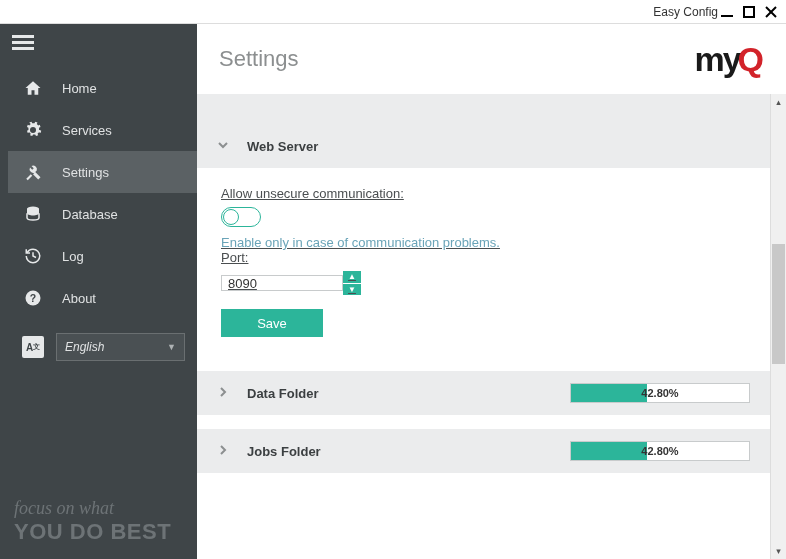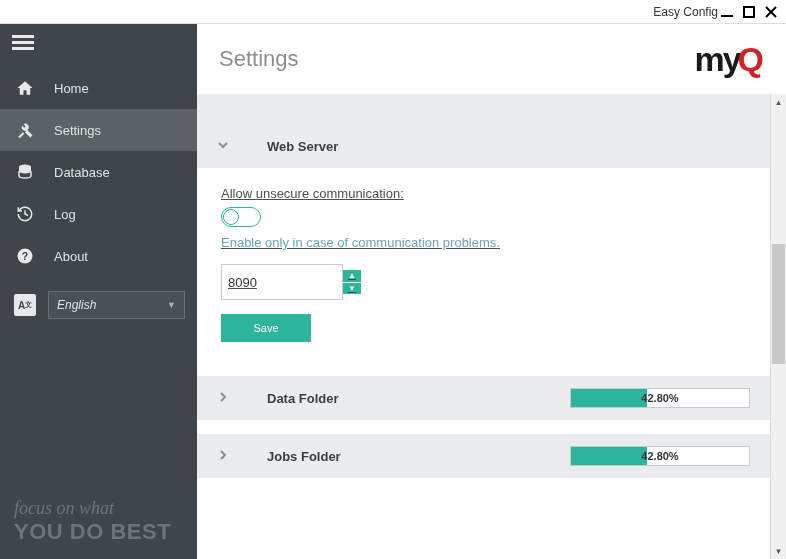--- a/index.html
+++ b/index.html
@@ -10,21 +10,21 @@
   .titlebar-title { flex: 1; text-align: right; font-size: 12px; color: #333; }
   .win-controls { display: flex; gap: 4px; padding-right: 6px; }
   .win-btn { width: 18px; height: 18px; display: flex; align-items: center; justify-content: center; cursor: pointer; font-weight: bold; font-size: 16px; }
 
   .app { display: flex; height: 535px; }
 
   
   .sidebar { width: 197px; background: #3f4548; color: #cfd3d5; display: flex; flex-direction: column; position: relative; }
   .hamburger { padding: 8px 12px; cursor: pointer; }
   .hamburger div { width: 22px; height: 3px; background: #e6e8e9; margin: 3px 0; }
-  .nav { margin-top: 6px; }
+  .nav { margin-top: 6px; padding-left: 8px; }
   .nav-item { display: flex; align-items: center; height: 42px; padding: 0 14px; cursor: pointer; font-size: 13px; color: #e0e2e3; }
   .nav-item.selected { background: #5b6164; }
   .nav-icon { width: 22px; height: 22px; margin-right: 18px; display: flex; align-items: center; justify-content: center; color: #e6e8e9; }
   .lang-select { margin: 10px 12px; height: 28px; background: #4a5053; border: 1px solid #6a6f71; display: flex; align-items: center; padding: 0 8px; font-size: 12px; color: #e0e2e3; cursor: pointer; position: relative; }
   .lang-select .caret { position: absolute; right: 8px; font-size: 9px; color: #aeb2b4; }
   .lang-icon { width: 22px; height: 22px; margin-right: 12px; margin-left: 2px; background: #e6e8e9; color: #3f4548; font-size: 10px; font-weight: bold; border-radius: 2px; display:flex; align-items:center; justify-content:center; }
   .tagline { position: absolute; bottom: 14px; left: 14px; right: 10px; }
   .tagline-script { font-family: "Segoe Script", cursive; font-style: italic; font-size: 18px; color: #6d7376; }
   .tagline-bold { font-family: "Segoe UI", sans-serif; font-weight: 800; font-size: 22px; color: #6d7376; letter-spacing: 0.5px; }
 
@@ -36,37 +36,37 @@
   .logo-m { font-weight: 900; font-size: 34px; color: #1a1a1a; letter-spacing: -2px; font-family: Arial, sans-serif; }
   .logo-q { font-weight: 900; font-size: 34px; color: #d2232a; font-family: Arial, sans-serif; margin-left: -2px; }
 
   .content-wrap { flex: 1; display: flex; }
   .content { flex: 1; overflow-y: auto; background: #fff; }
   .vscroll { width: 16px; background: #f0f0f0; border-left: 1px solid #ddd; position: relative; }
   .vscroll .arrow { height: 16px; text-align: center; font-size: 9px; color: #555; line-height: 16px; cursor: pointer; }
   .vscroll .thumb { position: absolute; left: 1px; right: 1px; top: 150px; height: 120px; background: #c8c8c8; cursor: pointer; }
 
   .section { background: #ebeced; margin-bottom: 14px; }
-  .section-header { height: 44px; display: flex; align-items: center; padding: 0 20px; font-size: 13px; color: #3b3f41; font-weight: 600; cursor: pointer; gap: 20px; }
+  .section-header { height: 44px; display: flex; align-items: center; padding: 0 20px; font-size: 13px; color: #3b3f41; font-weight: 600; cursor: pointer; }
   .chev { width: 18px; margin-right: 12px; color: #8c8f90; }
   .section-header .progress { margin-left: auto; width: 180px; height: 20px; background: #fff; border: 1px solid #c8cbcc; position: relative; display: flex; align-items: center; justify-content: center; }
   .progress-fill { position: absolute; left: 0; top: 0; bottom: 0; background: #2cb59a; }
   .progress-text { position: relative; font-size: 11px; color: #333; z-index: 1; }
 
   .section-body { background: #fff; padding: 18px 24px 20px; font-size: 13px; color: #4a4e50; text-decoration: underline; }
   .field-label { color: #4a4e50; margin-bottom: 6px; }
   .toggle { width: 40px; height: 20px; border: 1px solid #2cb59a; border-radius: 10px; position: relative; cursor: pointer; margin-bottom: 8px; }
   .toggle-knob { width: 16px; height: 16px; border: 1px solid #2cb59a; border-radius: 50%; background: #fff; position: absolute; left: 1px; top: 1px; }
-  .hint { color: #6aa4b8; font-size: 13px; margin-bottom: 14px; }
+  .hint { color: #6aa4b8; font-size: 13px; }
   .port-row { display: flex; align-items: center; }
-  .port-input { width: 122px; height: 36px; border: 1px solid #c8cbcc; padding: 0 6px; font-size: 13px; color: #333; }
+  .port-input { width: 122px; height: 16px; border: 1px solid #c8cbcc; padding: 0 6px; font-size: 13px; color: #333; }
   .spinner { width: 18px; height: 24px; background: #2cb59a; display: flex; flex-direction: column; cursor: pointer; }
   .spinner div { flex: 1; text-align: center; font-size: 8px; color: #fff; line-height: 11px; }
   .spinner div:first-child { border-bottom: 1px solid #fff; }
-  .save-btn { margin-top: 14px; width: 90px; height: 28px; background: #2cb59a; color: #fff; border: none; font-size: 11px; cursor: pointer; }
+  .save-btn { margin-top: 14px; width: 102px; height: 28px; background: #2cb59a; color: #fff; border: none; font-size: 13px; cursor: pointer; }
 
   .top-gap { height: 30px; background: #ebeced; }
 </style>
 </head>
 <body>
 
 <div class="titlebar">
   <div class="titlebar-title">Easy Config</div>
   <div class="win-controls">
     <div class="win-btn">
@@ -100,20 +100,28 @@
 
       <div class="nav-item">
         <span class="nav-icon">
             <svg width="18" height="18" viewBox="0 0 24 24" fill="#e6e8e9">
               <path d="M12 3l10 9h-3v9h-5v-6h-4v6H5v-9H2z"></path>
             </svg>
           </span>
         <span>Home</span>
       </div>
 
+      <div class="nav-item">
+        <span class="nav-icon">
+            <svg width="18" height="18" viewBox="0 0 24 24" fill="#e6e8e9">
+              <path d="M12 8a4 4 0 100 8 4 4 0 000-8zm9 4l2 1-1 3-2-1a9 9 0 01-2 2l1 2-3 1-1-2a9 9 0 01-3 0l-1 2-3-1 1-2a9 9 0 01-2-2l-2 1-1-3 2-1a9 9 0 010-3l-2-1 1-3 2 1a9 9 0 012-2L7 2l3-1 1 2a9 9 0 013 0l1-2 3 1-1 2a9 9 0 012 2l2-1 1 3-2 1a9 9 0 010 3z"></path>
+            </svg>
+          </span>
+        <span>Services</span>
+      </div>
 
       <div class="nav-item selected">
         <span class="nav-icon">
             <svg width="18" height="18" viewBox="0 0 24 24" fill="#e6e8e9">
               <path d="M22 19l-7-7 2-2a5 5 0 00-7-6l3 3-2 2-3-3a5 5 0 006 7l-2 2 7 7 3-3zM3 21l6-6 2 2-6 6-2-2z"></path>
             </svg>
           </span>
         <span>Settings</span>
       </div>
 
@@ -183,20 +191,21 @@
                   <polyline points="2,4 6,8 10,4" fill="none" stroke="#8c8f90" stroke-width="2"></polyline>
                 </svg></span>
             <span>Web Server</span>
           </div>
           <div class="section-body">
             <div class="field-label">Allow unsecure communication:</div>
             <div class="toggle">
               <div class="toggle-knob"></div>
             </div>
             <div class="hint">Enable only in case of communication problems.</div>
+            <div class="field-label">Port:</div>
             <div class="port-row">
               <input class="port-input" value="8090" style="">
               <div class="spinner">
                 <div>▲</div>
                 <div>▼</div>
               </div>
             </div>
             <button class="save-btn">Save</button>
           </div>
         </div>

